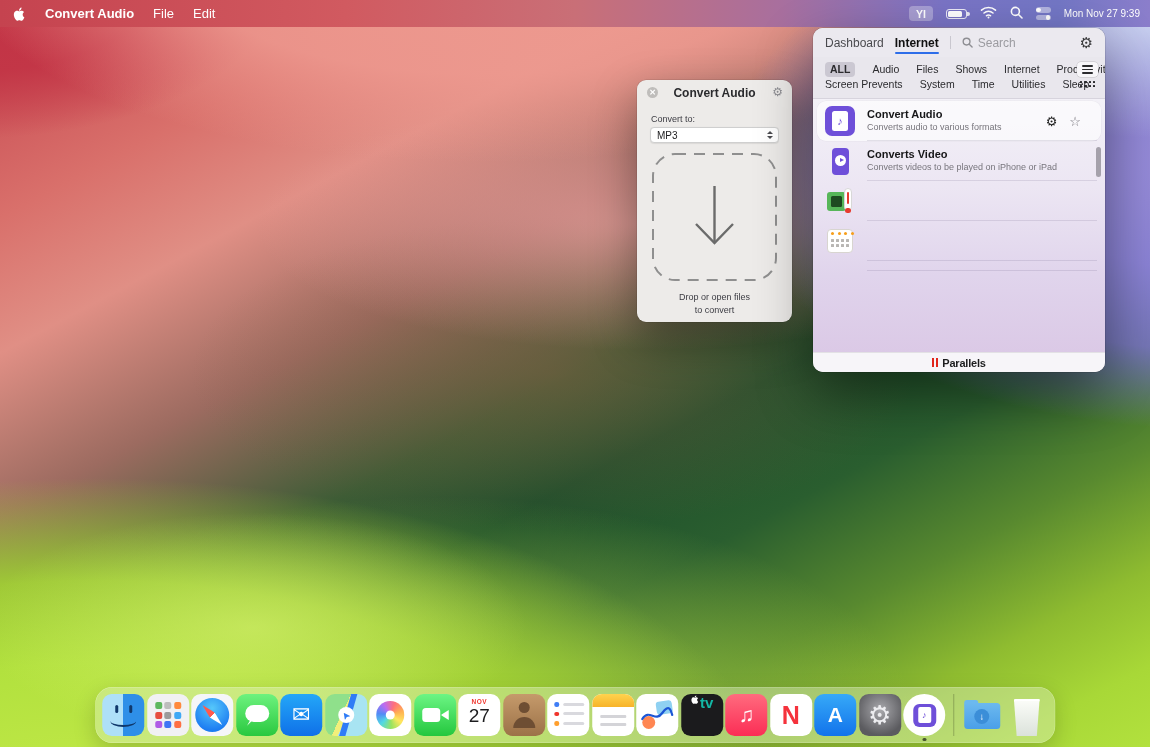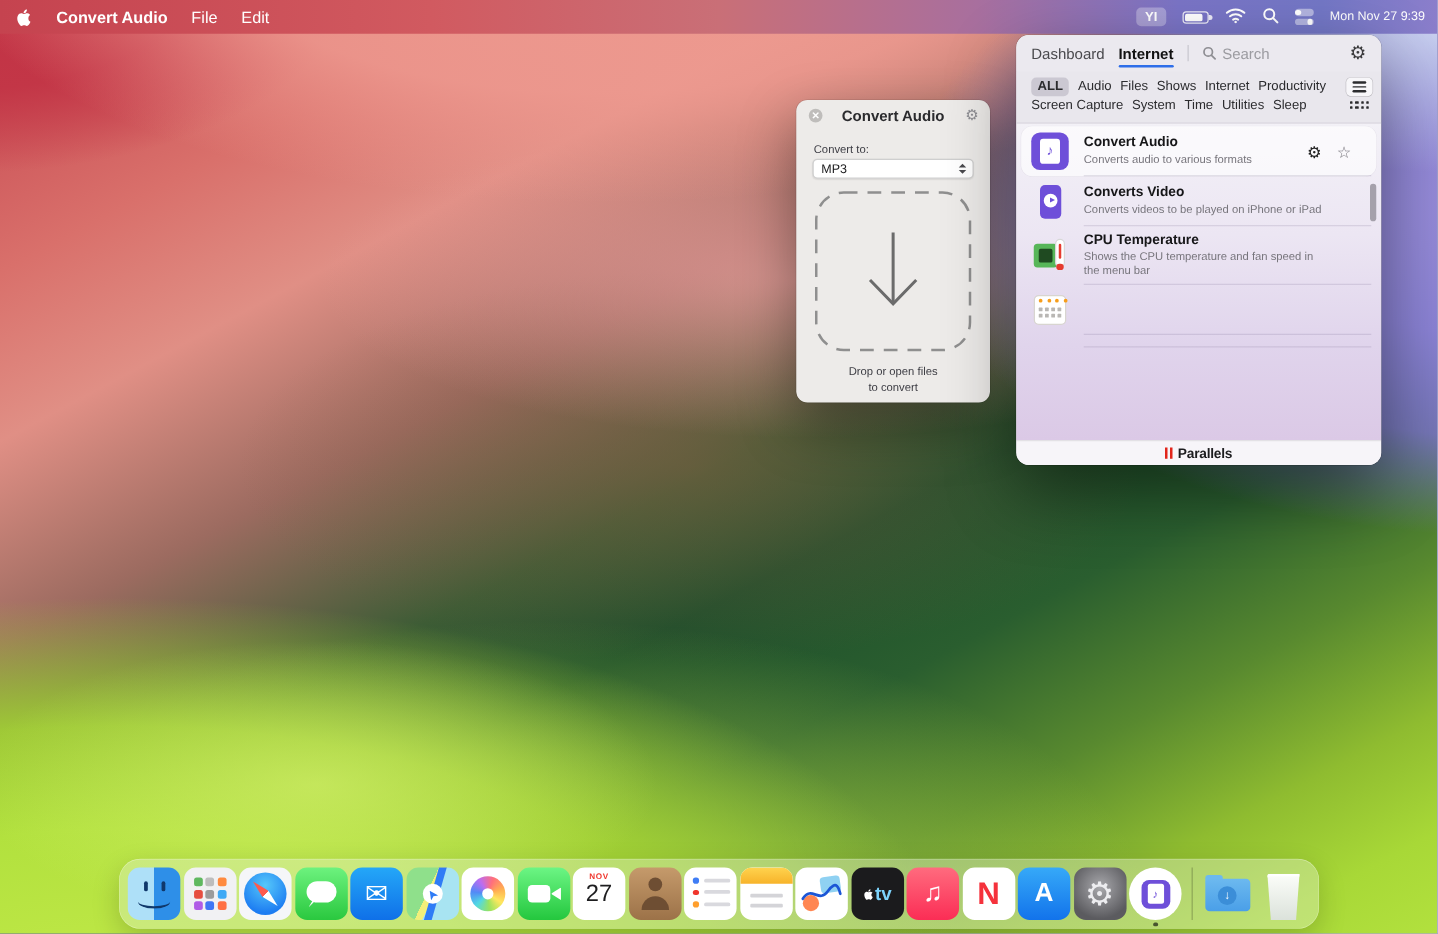--- a/index.html
+++ b/index.html
@@ -69,21 +69,21 @@
   .p-tab.active { color:#111; font-weight:600; }
   .p-tab.active::after { content:""; position:absolute; left:0; right:0; bottom:3px; height:2px; border-radius:1px; background:#2e6ee9; }
   .p-div { width:1px; height:13px; background:#c9c7cf; }
   .p-search { flex:1; display:flex; align-items:center; gap:5px; min-width:0; }
   .p-search svg { flex:0 0 auto; }
   .p-search input { border:none; outline:none; background:transparent; font-size:12px; color:#333; width:100%;
     font-family:"Liberation Sans", sans-serif; }
   .p-search input::placeholder { color:#9b9ba0; }
   .p-gear { font-size:15px; color:#3a3a3c; line-height:1; }
   .p-filters { position:relative; background:#e9e7ed; border-bottom:1px solid #d7d4dd; padding:5px 34px 6px 12px; flex:0 0 auto; }
-  .cat-row { display:flex; gap:7px; line-height:15px; font-size:10.5px; color:#2b2b2e; white-space:nowrap;align-items:center; }
+  .cat-row { display:flex; gap:17px; line-height:15px; font-size:10.5px; color:#2b2b2e; white-space:nowrap;align-items:center; }
   .chip { cursor:default; }
   .chip.active { background:#cbc8d2; border-radius:4px; padding:0 5px; font-weight:700; }
   .view-toggles { position:absolute; right:7px; top:5px; display:flex; flex-direction:column; align-items:center; gap:4px; }
   .vt-list { width:21px; height:15px; background:#f7f6f9; border-radius:4px; box-shadow:0 0 0 .5px rgba(0,0,0,.18);
     display:flex; flex-direction:column; justify-content:center; gap:2px; align-items:center; }
   .vt-list i { display:block; width:11px; height:1.6px; background:#2b2b2e; border-radius:1px; }
   .vt-grid { display:grid; grid-template-columns:repeat(4,2.2px); grid-auto-rows:2.2px; gap:2px; }
   .vt-grid i { background:#2b2b2e; border-radius:.5px; }
   .p-list { position:relative; flex:1; overflow:hidden;
     background:linear-gradient(180deg,#f3f1f7 0%, #ece6f3 35%, #e0d4ec 70%, #dbc9e6 100%); padding-top:2px; }
@@ -188,21 +188,21 @@
   .dk-reminders .r b { width:21px; height:3px; background:#d9d9de; border-radius:1.5px; }
   .dk-reminders .r1 i { background:#3f7df5; } .dk-reminders .r2 i { background:#f0352c; } .dk-reminders .r3 i { background:#ff9f2e; }
   .dk-notes { background:#fff; }
   .dk-notes .top { position:absolute; top:0; left:0; right:0; height:13px; background:linear-gradient(#ffd34e,#f7b32a); }
   .dk-notes .l1, .dk-notes .l2 { position:absolute; left:8px; right:8px; height:2.5px; background:#d4d4d8; border-radius:1px; }
   .dk-notes .l1 { top:21px; } .dk-notes .l2 { top:29px; }
   .dk-freeform { background:#fff; }
   .dk-freeform .sq { position:absolute; right:6px; top:7px; width:16px; height:13px; background:#8fd1f2; border-radius:3px; transform:rotate(-8deg); }
   .dk-freeform .ci { position:absolute; left:6px; bottom:7px; width:13px; height:13px; border-radius:50%; background:#ff8652; }
   .dk-freeform svg { position:absolute; left:4px; top:12px; }
-  .dk-tv { background:#1b1b1d; display:flex; align-items:center; justify-content:center; gap:1px; color:#7dd3fc; }
+  .dk-tv { background:#1b1b1d; display:flex; align-items:flex-start; justify-content:center; gap:1px; color:#14b8a6; }
   .dk-tv .apl { display:flex; } .dk-tv .lbl { font-size:15px; font-weight:600; }
   .dk-music { background:linear-gradient(180deg,#ff6b7e,#fb2d55); display:flex; align-items:center; justify-content:center;
     color:#fff; font-size:21px; }
   .dk-news { background:#fff; display:flex; align-items:center; justify-content:center; color:#f5323c; font-size:25px; font-weight:800; }
   .dk-appstore { background:linear-gradient(180deg,#36a9f8,#1273eb); display:flex; align-items:center; justify-content:center;
     color:#fff; font-size:21px; font-weight:700; }
   .dk-settings { background:radial-gradient(circle at 50% 38%, #a9a9ad, #5b5b5f 75%); display:flex; align-items:center;
     justify-content:center; color:#ededf0; font-size:26px; }
   .dk-convert { background:#fff; border-radius:50%; display:flex; align-items:center; justify-content:center; }
   .dk-convert .sq { width:23px; height:23px; background:#6e4fd9; border-radius:6px; display:flex; align-items:center; justify-content:center; }
@@ -306,21 +306,21 @@
     <div class="p-filters">
       <div class="cat-row" id="cat-row-0">
           <span class="chip active">ALL</span>
           <span class="chip">Audio</span>
           <span class="chip">Files</span>
           <span class="chip">Shows</span>
           <span class="chip">Internet</span>
           <span class="chip">Productivity</span>
         </div>
       <div class="cat-row" id="cat-row-1">
-          <span class="chip">Screen Capture</span>
+          <span class="chip">Screen Prevents</span>
           <span class="chip">System</span>
           <span class="chip">Time</span>
           <span class="chip">Utilities</span>
           <span class="chip">Sleep</span>
         </div>
       <div class="view-toggles">
         <span class="vt-list">
             <i></i>
             <i></i>
             <i></i>
@@ -362,24 +362,20 @@
           </div>
         </div>
         <div class="lib-row">
           <span class="li-icon ic-cpu">
             <i class="chip"></i>
             <i class="core"></i>
             <i class="th"></i>
             <i class="tl"></i>
             <i class="tb"></i>
           </span>
-          <div class="li-text">
-            <div class="li-title">CPU Temperature</div>
-            <div class="li-desc">Shows the CPU temperature and fan speed in the menu bar</div>
-          </div>
         </div>
         <div class="lib-row">
           <span class="li-icon ic-dc">
             <i class="cal"></i>
             <span class="dots">
               <i></i>
               <i></i>
               <i></i>
               <i></i>
             </span>

